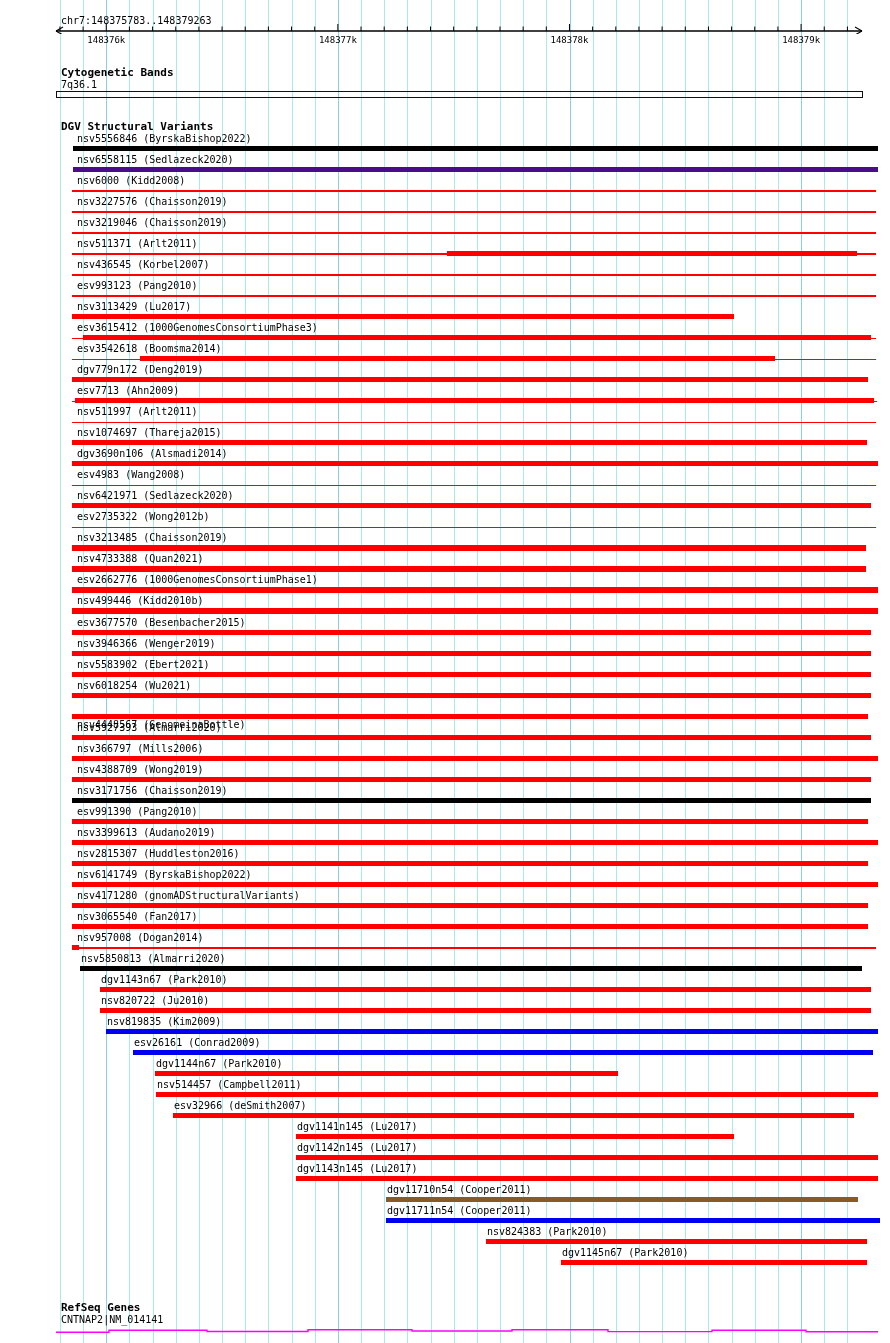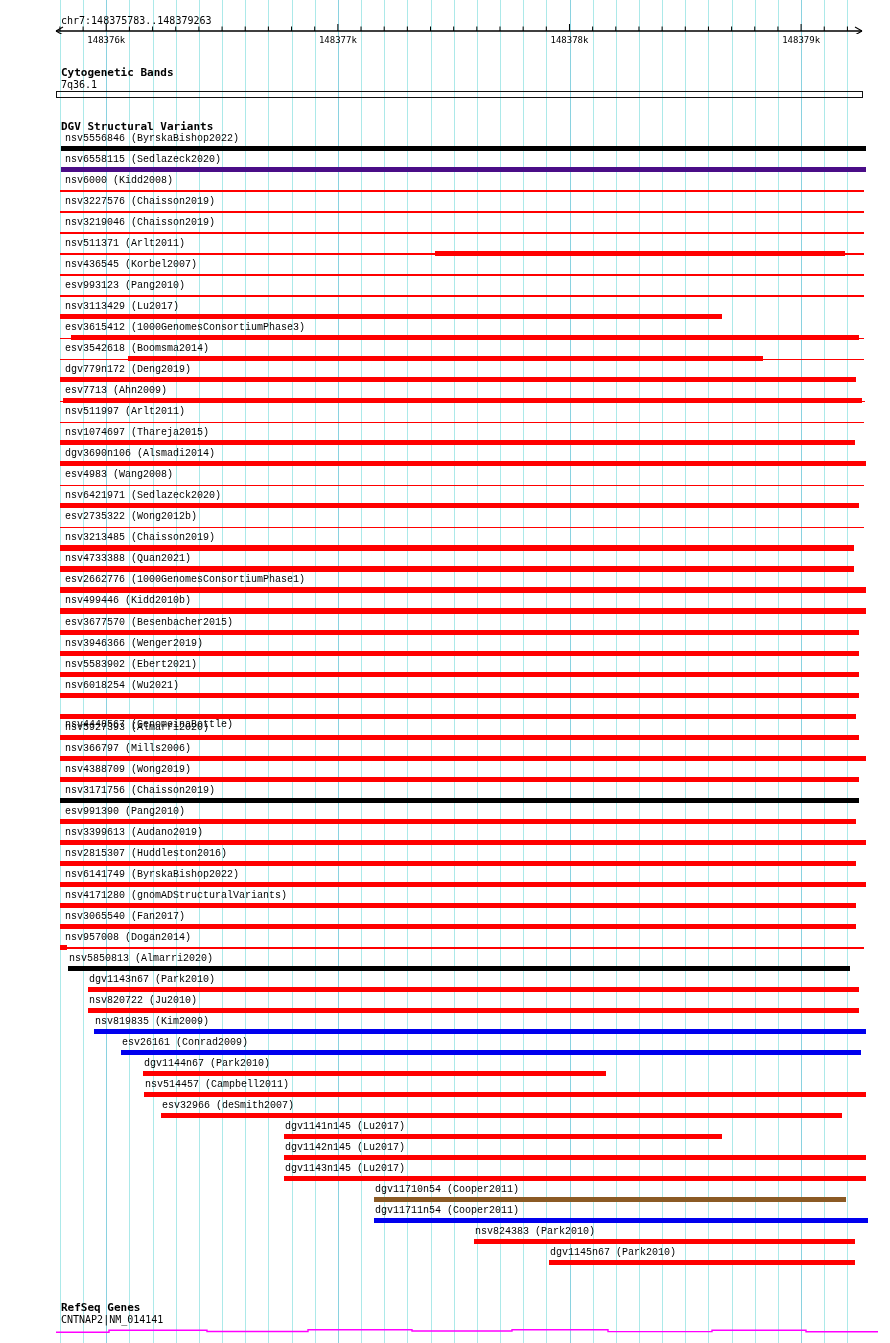--- a/index.html
+++ b/index.html
@@ -12,21 +12,21 @@
     color:#000;
   }
   .gridline{position:absolute;top:0;height:1343px;width:1px;pointer-events:none;}
   .txt{position:absolute;white-space:pre;}
   .region-label{font-size:10px;line-height:11px;top:15px;left:61px;}
   .section-title{font-weight:bold;font-size:11px;line-height:12px;left:61px;}
   .small-label{font-size:10px;line-height:11px;left:61px;}
   .tick-label{position:absolute;font-size:9px;line-height:10px;transform:translateX(-50%);white-space:pre;}
   #ruler-svg{position:absolute;left:0;top:0;}
   .band-rect{position:absolute;left:56px;width:805px;top:91px;height:5px;border:1.4px solid #111;background:transparent;}
-  .dgv-row{position:absolute;left:4px;width:864px;height:21px;font-family:Liberation Mono, monospace;}
+  .dgv-row{position:absolute;left:16px;width:864px;height:21px;}
   .variant-label{position:absolute;top:0;font-size:10px;line-height:12px;white-space:pre;cursor:pointer;}
   .bar-thick{position:absolute;top:13px;height:5.2px;cursor:pointer;}
   .bar-thin{position:absolute;top:15.4px;height:1.5px;cursor:pointer;}
   #gene-svg{position:absolute;left:0;top:1325px;}
 </style>
 </head>
 <body>
 
 <div id="app">
 

